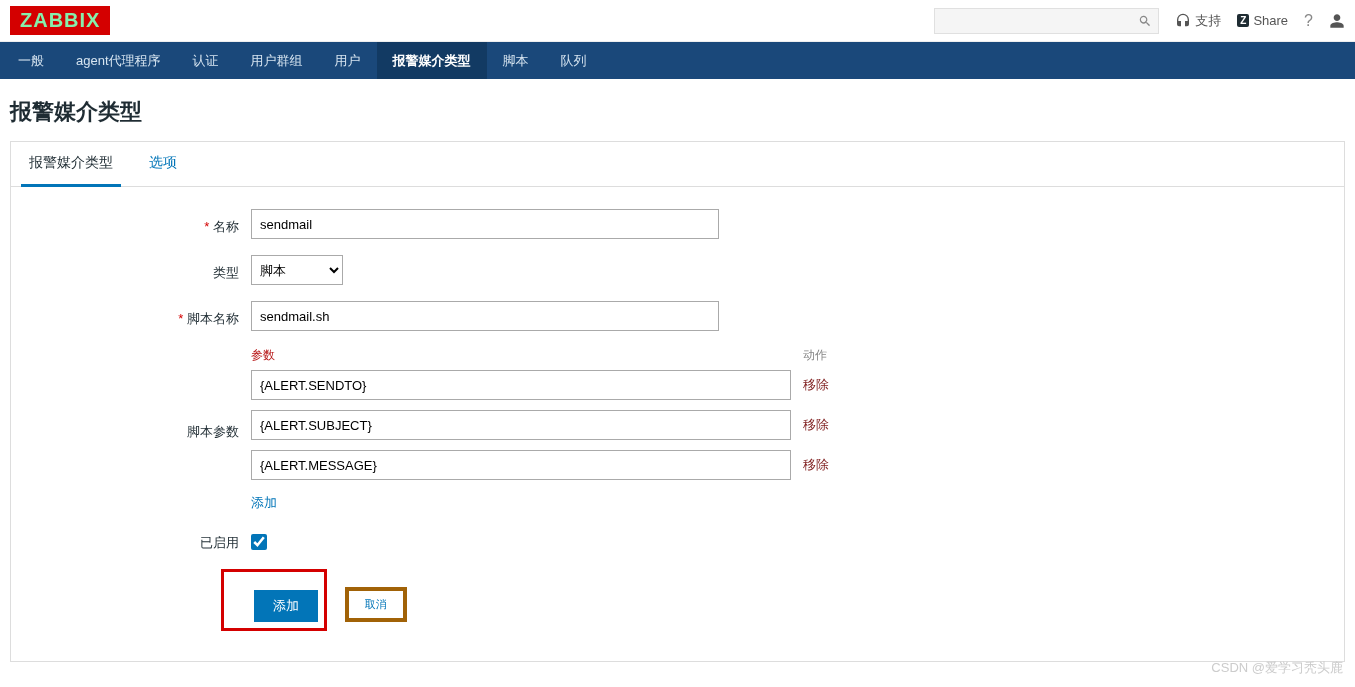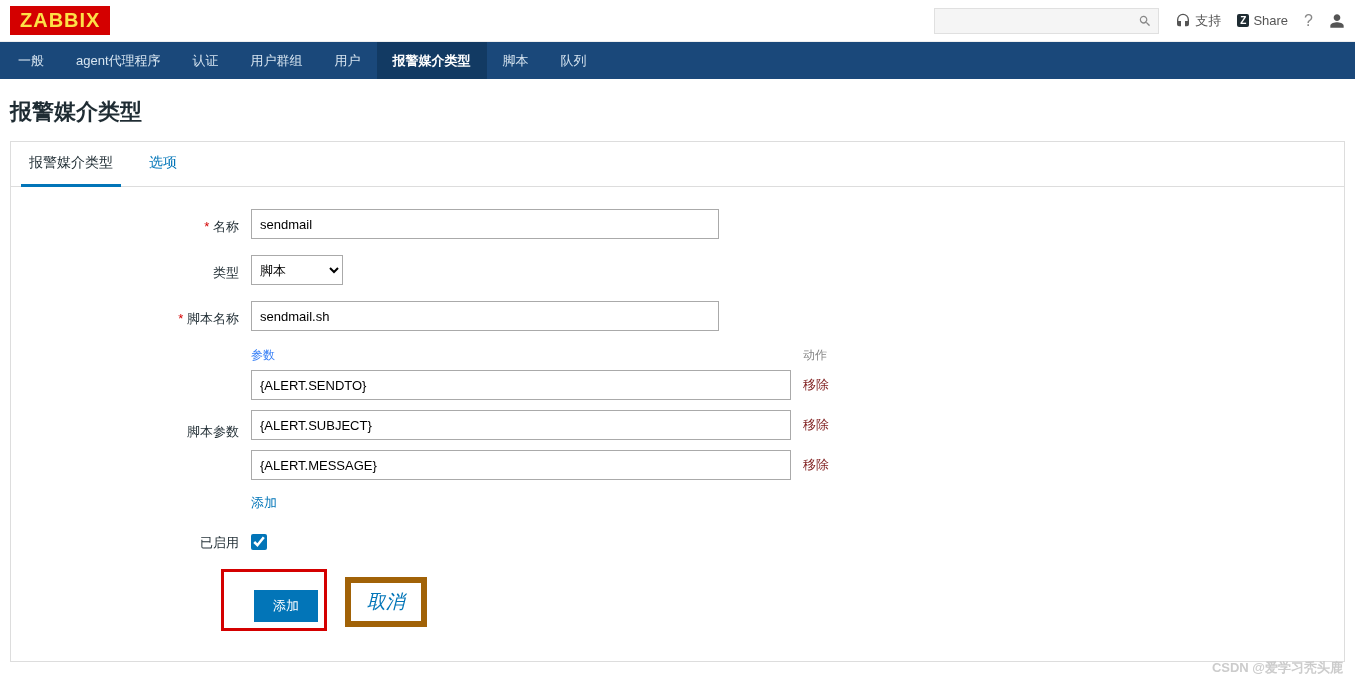--- a/index.html
+++ b/index.html
@@ -1,20 +1,20 @@
 <!DOCTYPE html>
 <html><head>
 <meta charset="utf-8">
 <style>
   * { box-sizing: border-box; margin: 0; padding: 0; }
   body { font-family: Arial, "Microsoft YaHei", sans-serif; font-size: 13px; color: #1f2c33; background: #fff; }
   a { text-decoration: none; cursor: pointer; }
 
   .top { height: 42px; background: #fff; display: flex; align-items: center; padding: 0 10px; border-bottom: 1px solid #eee;}
-  .logo { background: #d40000; color: #fde047; font-weight: bold; font-size: 20px; padding: 3px 10px; letter-spacing: 1px; font-family: Arial, sans-serif; margin-right: 26px;}
+  .logo { background: #d40000; color: #86efac; font-weight: bold; font-size: 20px; padding: 3px 10px; letter-spacing: 1px; font-family: Arial, sans-serif; margin-right: 26px;}
   .topnav { display: flex; gap: 0; }
   .topnav .item { padding: 0 14px; height:42px; display:flex; align-items:center; color:#1f2c33; font-size:14px; cursor:pointer; position:relative;}
   .topnav .item.active::after { content:""; position:absolute; left:50%; bottom:-1px; transform:translateX(-50%); border-left:8px solid transparent; border-right:8px solid transparent; border-bottom:8px solid #1a487a; }
   .top-right { margin-left:auto; display:flex; align-items:center; gap:16px; }
   .search { display:flex; align-items:center; background:#f5f5f5; border:1px solid #e0e0e0; height:26px; width:225px; padding:0 6px;}
   .search input { flex:1; border:none; outline:none; background:transparent; font-size:13px;}
   .search svg { width:14px; height:14px; fill:#888; }
   .iconbtn { display:flex; align-items:center; gap:4px; color:#555; font-size:13px; cursor:pointer;}
   .iconbtn svg { width:16px; height:16px; fill:#555; }
   .share-badge { background:#1f2c33; color:#fff; font-size:10px; font-weight:bold; padding:1px 3px; border-radius:2px; }
@@ -32,34 +32,34 @@
 
   .form { padding: 22px 10px 30px; }
   .row { display:flex; align-items:center; margin-bottom:16px;}
   .lbl { width:230px; text-align:right; padding-right:12px; padding-top:5px; color:#1f2c33; font-size:13px;}
   .req::before { content:"* "; color:#d40000; }
   .field { flex:1; max-width:620px; }
   .txt { width:468px; height:30px; border:1px solid #aaa; padding:0 8px; font-size:13px; }
   .sel { width:92px; height:30px; border:1px solid #aaa; font-size:13px; padding:0 4px; background:#fff; }
 
   .param-head { display:flex; margin-bottom:6px;}
-  .param-head .ph1 { width:540px; color:#3b82f6; font-size:12px; }
+  .param-head .ph1 { width:540px; color:#b91c1c; font-size:12px; }
   .param-head .ph2 { color:#888; font-size:12px; padding-left:12px; }
   .param-row { display:flex; align-items:center; margin-bottom:10px;}
   .param-row .txt { width:540px; }
   .remove { color:#7f1d1d; margin-left:12px; font-size:13px; }
   .addlink { color:#0275b8; font-size:13px; display:inline-block; margin-top:4px;}
 
   .chk { width:16px; height:16px; margin-top:6px; accent-color:#0275b8; }
   .btn-primary { background:#0275b8; color:#fff; border:1px solid #0275b8; padding:6px 18px; font-size:13px; cursor:pointer; }
-  .btn-secondary { background:#fff; color:#0275b8; border:6px solid #a16207; padding:6px 16px; font-size:19px; cursor:pointer;font-style:italic; }
+  .btn-secondary { background:#fff; color:#0275b8; border:4px solid #a16207; padding:6px 16px; font-size:11px; cursor:pointer; }
   .highlight-box { border:3px solid #d40000; padding:18px 6px 6px 30px; margin-left:200px; display:inline-flex; gap:14px; align-items:center; }
 
   .footer { text-align:center; color:#888; font-size:12px; padding:24px 0 20px; }
-  .watermark { position:fixed; right:12px; bottom:10px; color:#ccc; font-size:13px; pointer-events:none;font-weight:bold;}
+  .watermark { position:fixed; right:12px; bottom:10px; color:#ccc; font-size:13px; pointer-events:none;}
 </style>
 </head>
 <body>
 
 <div class="top">
   <div class="logo">ZABBIX</div>
   <div class="top-right">
     <div class="search">
       <input type="text" style="">
       <svg viewBox="0 0 24 24">

